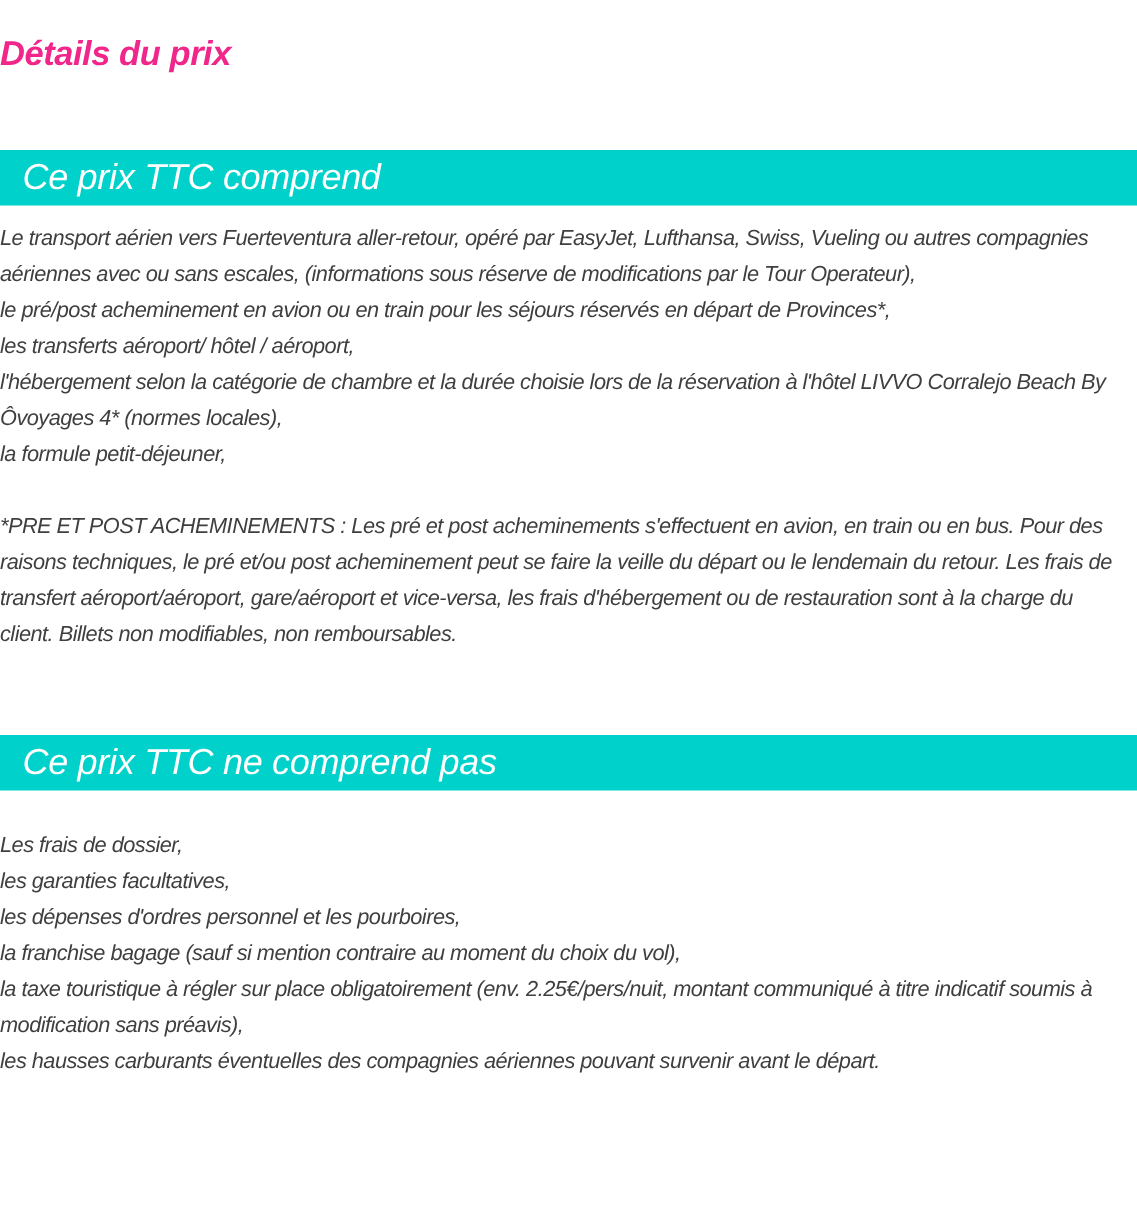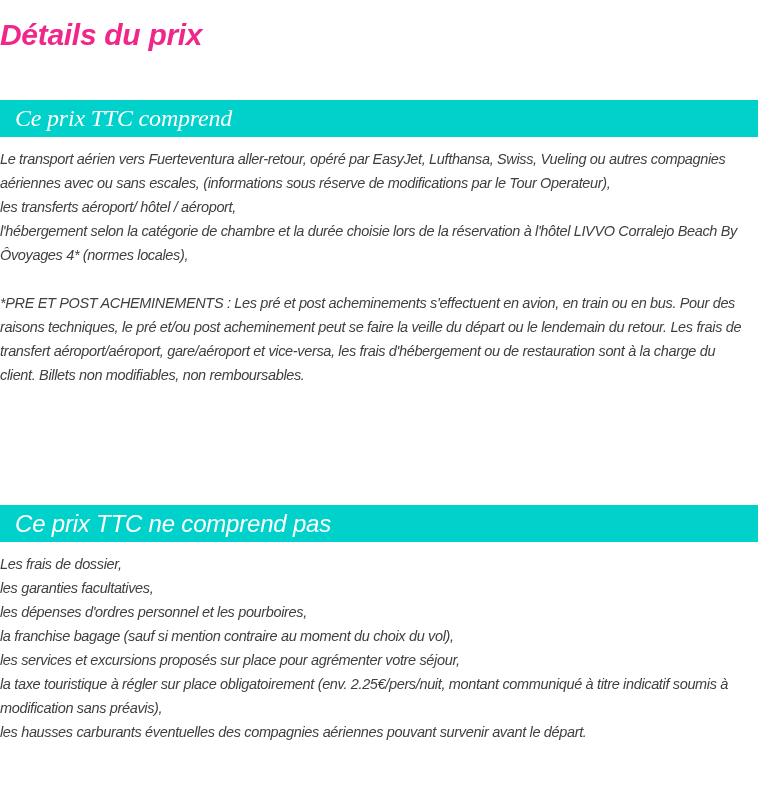--- a/index.html
+++ b/index.html
@@ -1,52 +1,53 @@
 <!DOCTYPE html>
 <html><head>
 <meta charset="utf-8">
 <style>
   html, body { margin: 0; padding: 0; background: #ffffff; }
   body { width: 758px; height: 803px; overflow: hidden; position: relative;
          font-family: "Liberation Sans", "DejaVu Sans", sans-serif; }
   .title { position: absolute; left: 0; top: 18px; margin: 0;
-           font-size: 30px; font-weight: bold; font-style: italic;
+           font-size: 23px; font-weight: bold; font-style: italic;
            color: #f0268a; letter-spacing: -0.3px; line-height: 34px; }
   .banner { position: absolute; left: 0; width: 758px; height: 37px;
             background: #00d2cb; color: #ffffff; }
   .banner h2 { margin: 0; padding-left: 15px; font-size: 24px; font-style: italic;
                font-weight: normal; line-height: 37px; letter-spacing: -0.2px; }
   .body-text { position: absolute; left: 0; width: 752px;
                font-size: 14.5px; font-style: italic; color: #3f3f3f;
                line-height: 24px; letter-spacing: -0.35px; }
   .body-text p { margin: 0; }
   .spacer { height: 24px; }
 </style>
 </head>
 <body>
 
 <h1 class="title">Détails du prix</h1>
 
-<div class="banner" style="top:100px;font-family:Liberation Serif, serif;">
+<div class="banner" style="top:100px;">
   <h2>Ce prix TTC comprend</h2>
 </div>
 
 <div class="body-text" style="top:147px;">
   <p>Le transport aérien vers Fuerteventura aller-retour, opéré par EasyJet, Lufthansa, Swiss, Vueling ou autres compagnies aériennes avec ou sans escales, (informations sous réserve de modifications par le Tour Operateur),</p>
+  <p>le pré/post acheminement en avion ou en train pour les séjours réservés en départ de Provinces*,</p>
   <p>les transferts aéroport/ hôtel / aéroport,</p>
   <p>l'hébergement selon la catégorie de chambre et la durée choisie lors de la réservation à l'hôtel LIVVO Corralejo Beach By Ôvoyages 4* (normes locales),</p>
+  <p>la formule petit-déjeuner,</p>
   <div class="spacer"></div>
   <p>*PRE ET POST ACHEMINEMENTS : Les pré et post acheminements s'effectuent en avion, en train ou en bus. Pour des raisons techniques, le pré et/ou post acheminement peut se faire la veille du départ ou le lendemain du retour. Les frais de transfert aéroport/aéroport, gare/aéroport et vice-versa, les frais d'hébergement ou de restauration sont à la charge du client. Billets non modifiables, non remboursables.</p>
 </div>
 
-<div class="banner" style="top:505px;">
+<div class="banner" style="top:490px;">
   <h2>Ce prix TTC ne comprend pas</h2>
 </div>
 
 <div class="body-text" style="top:552px;">
   <p>Les frais de dossier,</p>
   <p>les garanties facultatives,</p>
   <p>les dépenses d'ordres personnel et les pourboires,</p>
   <p>la franchise bagage (sauf si mention contraire au moment du choix du vol),</p>
-  <p>les services et excursions proposés sur place pour agrémenter votre séjour,</p>
   <p>la taxe touristique à régler sur place obligatoirement (env. 2.25€/pers/nuit, montant communiqué à titre indicatif soumis à modification sans préavis),</p>
   <p>les hausses carburants éventuelles des compagnies aériennes pouvant survenir avant le départ.</p>
 </div>
 
 </body></html>

